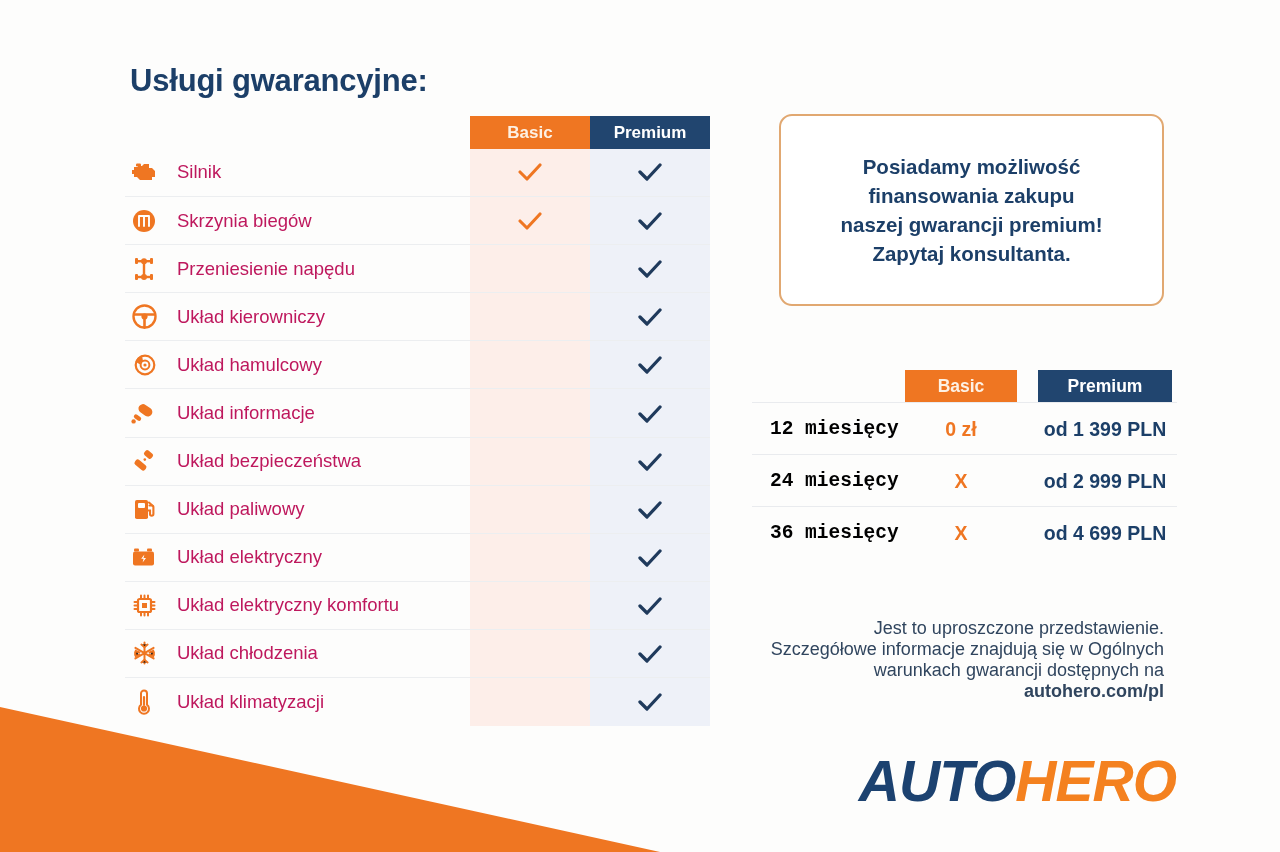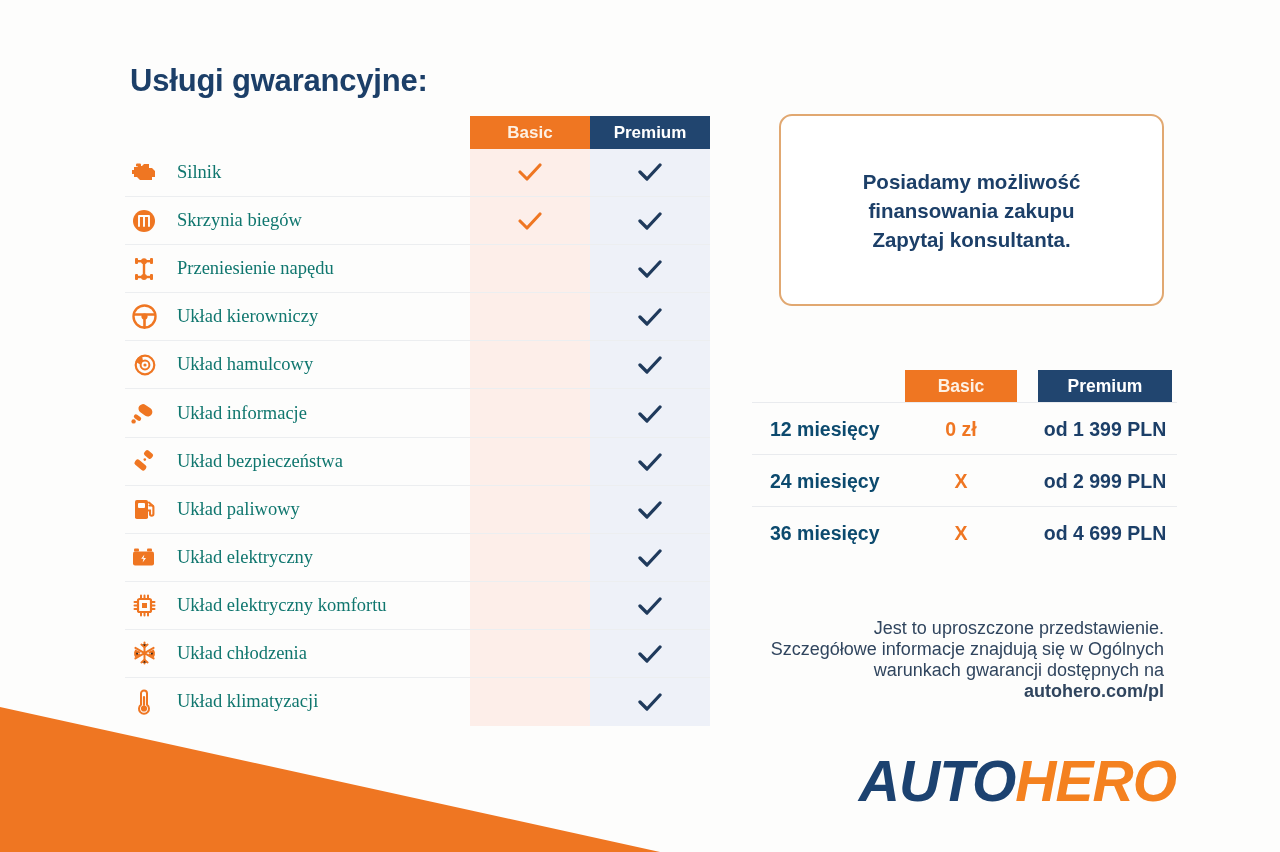--- a/index.html
+++ b/index.html
@@ -87,23 +87,22 @@
     flex: 0 0 38px;
     display: flex;
     align-items: center;
     justify-content: center;
   }
   .feat-icon svg { display: block; }
   .feat-label {
     flex: 1 1 auto;
     padding-left: 14px;
     font-size: 18.5px;
-    color: #0f766e;
+    color: #be185d;
     white-space: nowrap;
-    font-family: Liberation Serif, serif;
   }
   .mark-cell {
     position: absolute;
     top: 0; height: 48.1px;
     width: 120px;
     display: flex;
     align-items: center;
     justify-content: center;
   }
   .mark-basic   { left: 345px; }
@@ -163,22 +162,23 @@
 
   .price-row {
     position: relative;
     height: 52px;
     border-top: 1px solid #e9ebee;
   }
   .price-row:first-of-type { border-top: none; }
   .price-row .period {
     position: absolute; left: 18px; top: 50%;
     transform: translateY(-50%);
-    font-size: 19.5px; font-weight: bold; color: #0c4a6e;
+    font-size: 19.5px; font-weight: bold; color: #000000;
     white-space: nowrap;
+    font-family: Liberation Mono, monospace;
   }
   .price-row .basic-val {
     position: absolute; left: 153px; top: 50%;
     width: 112px; text-align: center;
     transform: translateY(-50%);
     font-size: 19.5px; font-weight: bold; color: #ef7622;
   }
   .price-row .premium-val {
     position: absolute; left: 286px; top: 50%;
     width: 134px; text-align: center;
@@ -463,20 +463,21 @@
       </div>
 
     </div>
   </div>
 
   <div id="right-panel">
 
     <div id="finance-box">
       <div class="fline">Posiadamy możliwość</div>
       <div class="fline">finansowania zakupu</div>
+      <div class="fline">naszej gwarancji premium!</div>
       <div class="fline">Zapytaj konsultanta.</div>
     </div>
 
     <div id="price-table">
       <div class="price-head">
         <div class="price-chip" id="chip-basic">Basic</div>
         <div class="price-chip" id="chip-premium">Premium</div>
       </div>
 
       <div class="price-row">

